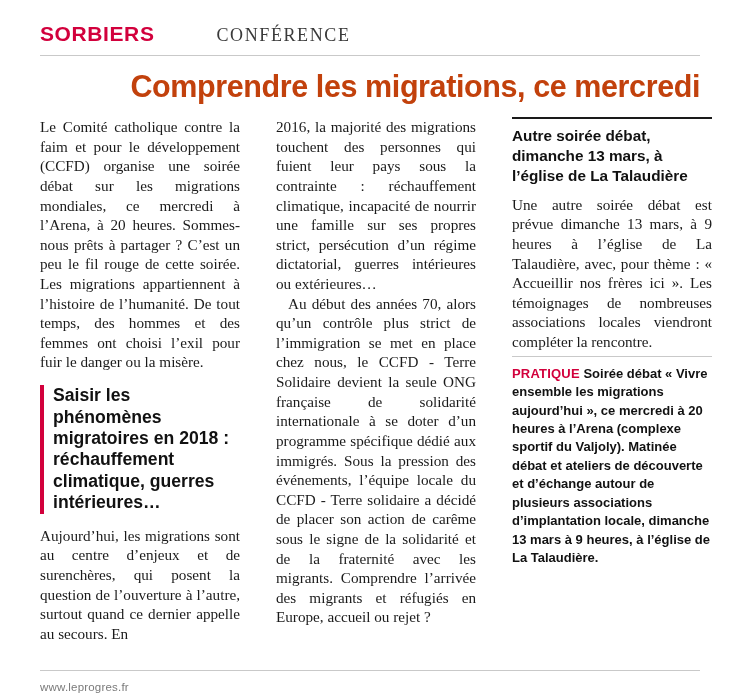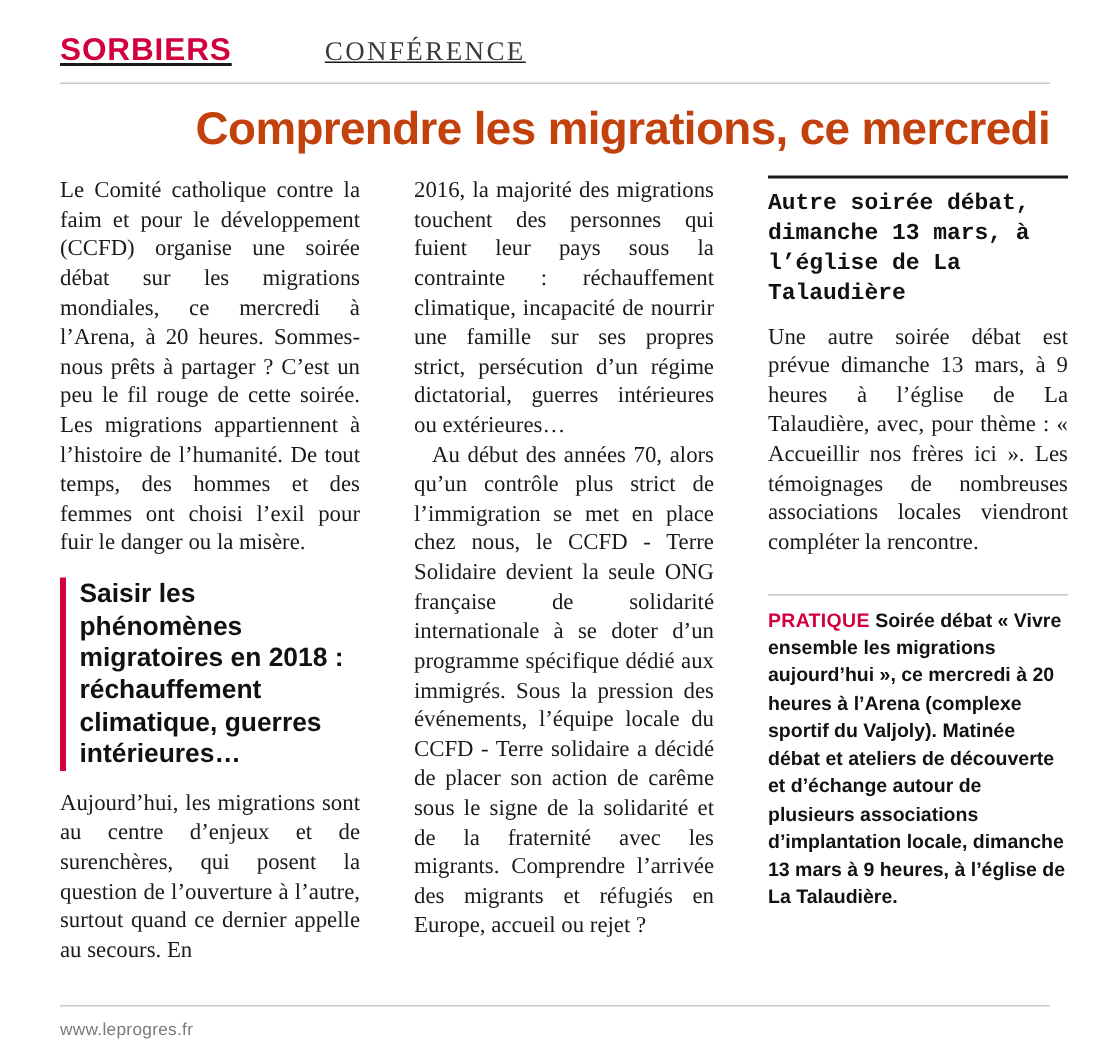--- a/index.html
+++ b/index.html
@@ -22,21 +22,20 @@
     padding: 22px 40px 0 40px;
   }
 
   
   .kicker {
     display: flex;
     align-items: baseline;
     gap: 14px;
     padding-bottom: 9px;
     border-bottom: 1px solid #c9c9c9;
-    text-decoration: underline;
   }
   .kicker-section {
     font-family: "Liberation Sans", sans-serif;
     font-weight: bold;
     font-size: 21px;
     letter-spacing: 0.6px;
     color: #d2003c;
   }
   .kicker-label {
     font-family: "Liberation Serif", serif;
@@ -87,35 +86,35 @@
     border-left: 4px solid #d2003c;
     font-family: "Liberation Sans", sans-serif;
     font-weight: bold;
     font-size: 17.6px;
     line-height: 1.22;
     color: #111111;
   }
 
   
   .col3-head {
-    font-family: Liberation Mono, monospace;
+    font-family: Liberation Sans, sans-serif;
     font-weight: bold;
     font-size: 15.3px;
     line-height: 1.3;
     color: #111111;
     margin: 0 0 9px 0;
   }
   .rule-top {
     border-top: 2px solid #1a1a1a;
     padding-top: 7px;
   }
 
   
   .practique {
-    margin-top: 24px;
+    margin-top: 4px;
     padding-top: 8px;
     border-top: 1px solid #c9c9c9;
     font-family: "Liberation Sans", sans-serif;
     font-size: 13px;
     line-height: 1.42;
     font-weight: bold;
     color: #111111;
     text-align: left;
   }
   .practique .tag {

